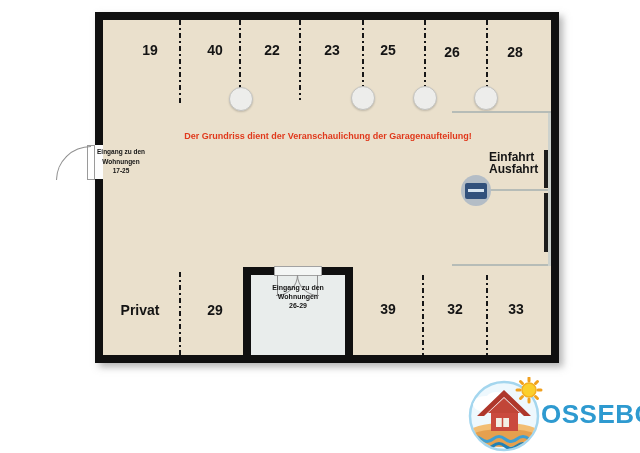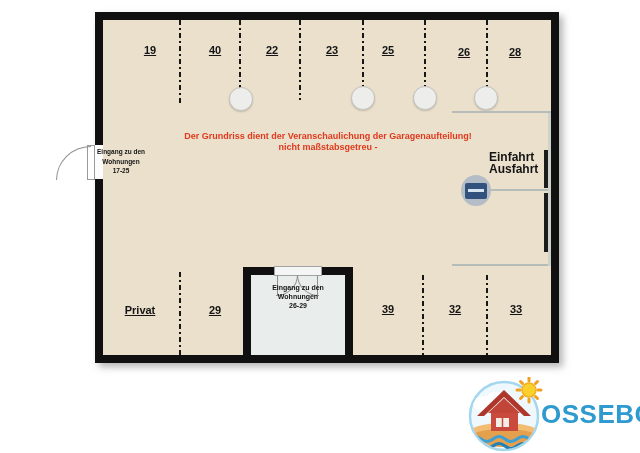--- a/index.html
+++ b/index.html
@@ -46,21 +46,21 @@
   .room-door-frame{left:274px;top:266px;width:46px;height:8px;background:#f4f6f5;
                    border:1px solid #a2a2a2;z-index:3;}
   .arc-room-l{left:276px;top:275px;width:21px;height:20px;border-width:0 1px 1px 0;
               border-bottom-right-radius:100%;}
   .arc-room-r{left:297px;top:275px;width:21px;height:20px;border-width:0 0 1px 1px;
               border-bottom-left-radius:100%;}
   .leaf-line{width:1px;height:20px;background:#8f8f8f;z-index:3;}
 
   
   .lbl{font-weight:bold;color:#141414;white-space:nowrap;z-index:4;}
-  .num{font-size:11px;transform:translate(-50%,-50%);text-decoration:underline;}
+  .num{font-size:14px;transform:translate(-50%,-50%);}
   .warning{left:152px;top:131px;width:352px;text-align:center;font-size:9px;
            line-height:10.5px;color:var(--warning_text);white-space:normal;}
   .einfahrt{left:489px;top:151px;font-size:12px;line-height:12px;}
   .door-text-left{left:85px;top:147px;width:72px;text-align:center;font-size:6.5px;
                   line-height:9.5px;white-space:normal;z-index:5;}
   .room-text{left:252px;top:283px;width:92px;text-align:center;font-size:7px;
              line-height:9px;white-space:normal;z-index:5;}
 
   
   .logo-name{left:541px;top:399px;font-size:26px;font-weight:bold;letter-spacing:.5px;
@@ -113,32 +113,31 @@
   <div class="abs arc arc-room-l"></div>
   <div class="abs arc arc-room-r"></div>
   <div class="abs leaf-line" style="left:277px;top:275px;"></div>
   <div class="abs leaf-line" style="left:317px;top:275px;"></div>
 
   <div class="abs lbl num" style="left:150px;top:50px;">19</div>
   <div class="abs lbl num" style="left:215px;top:50px;">40</div>
   <div class="abs lbl num" style="left:272px;top:50px;">22</div>
   <div class="abs lbl num" style="left:332px;top:50px;">23</div>
   <div class="abs lbl num" style="left:388px;top:50px;">25</div>
-  <div class="abs lbl num" style="left:464px;top:52px;">26</div>
+  <div class="abs lbl num" style="left:452px;top:52px;">26</div>
   <div class="abs lbl num" style="left:515px;top:52px;">28</div>
 
   <div class="abs lbl num" style="left:140px;top:310px;">Privat</div>
   <div class="abs lbl num" style="left:215px;top:310px;">29</div>
   <div class="abs lbl num" style="left:388px;top:309px;">39</div>
   <div class="abs lbl num" style="left:455px;top:309px;">32</div>
   <div class="abs lbl num" style="left:516px;top:309px;">33</div>
 
   <div class="abs lbl warning">
     <div>Der Grundriss dient der Veranschaulichung der Garagenaufteilung!</div>
-    <div>nicht maßstabsgetreu -</div>
   </div>
 
   <div class="abs lbl einfahrt">
     <div>Einfahrt</div>
     <div>Ausfahrt</div>
   </div>
 
   <div class="abs lbl door-text-left">
     <div>Eingang zu den</div>
     <div>Wohnungen</div>

